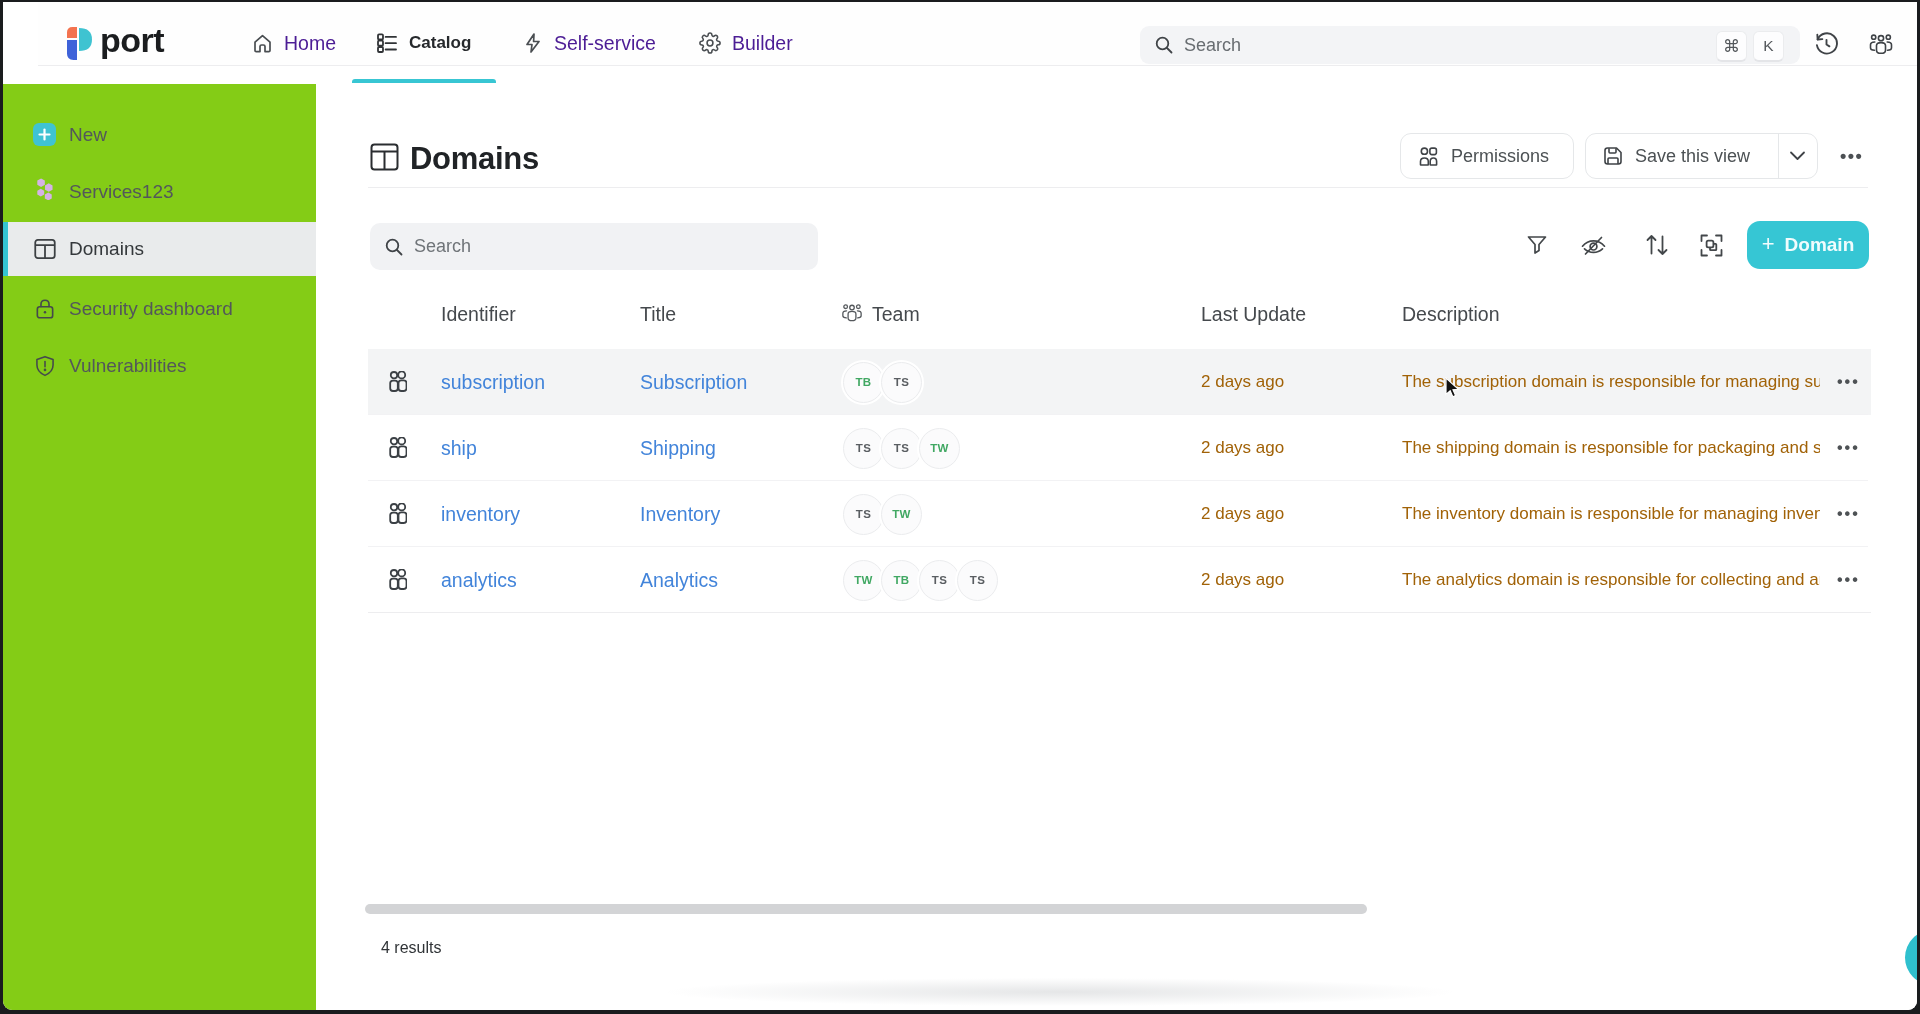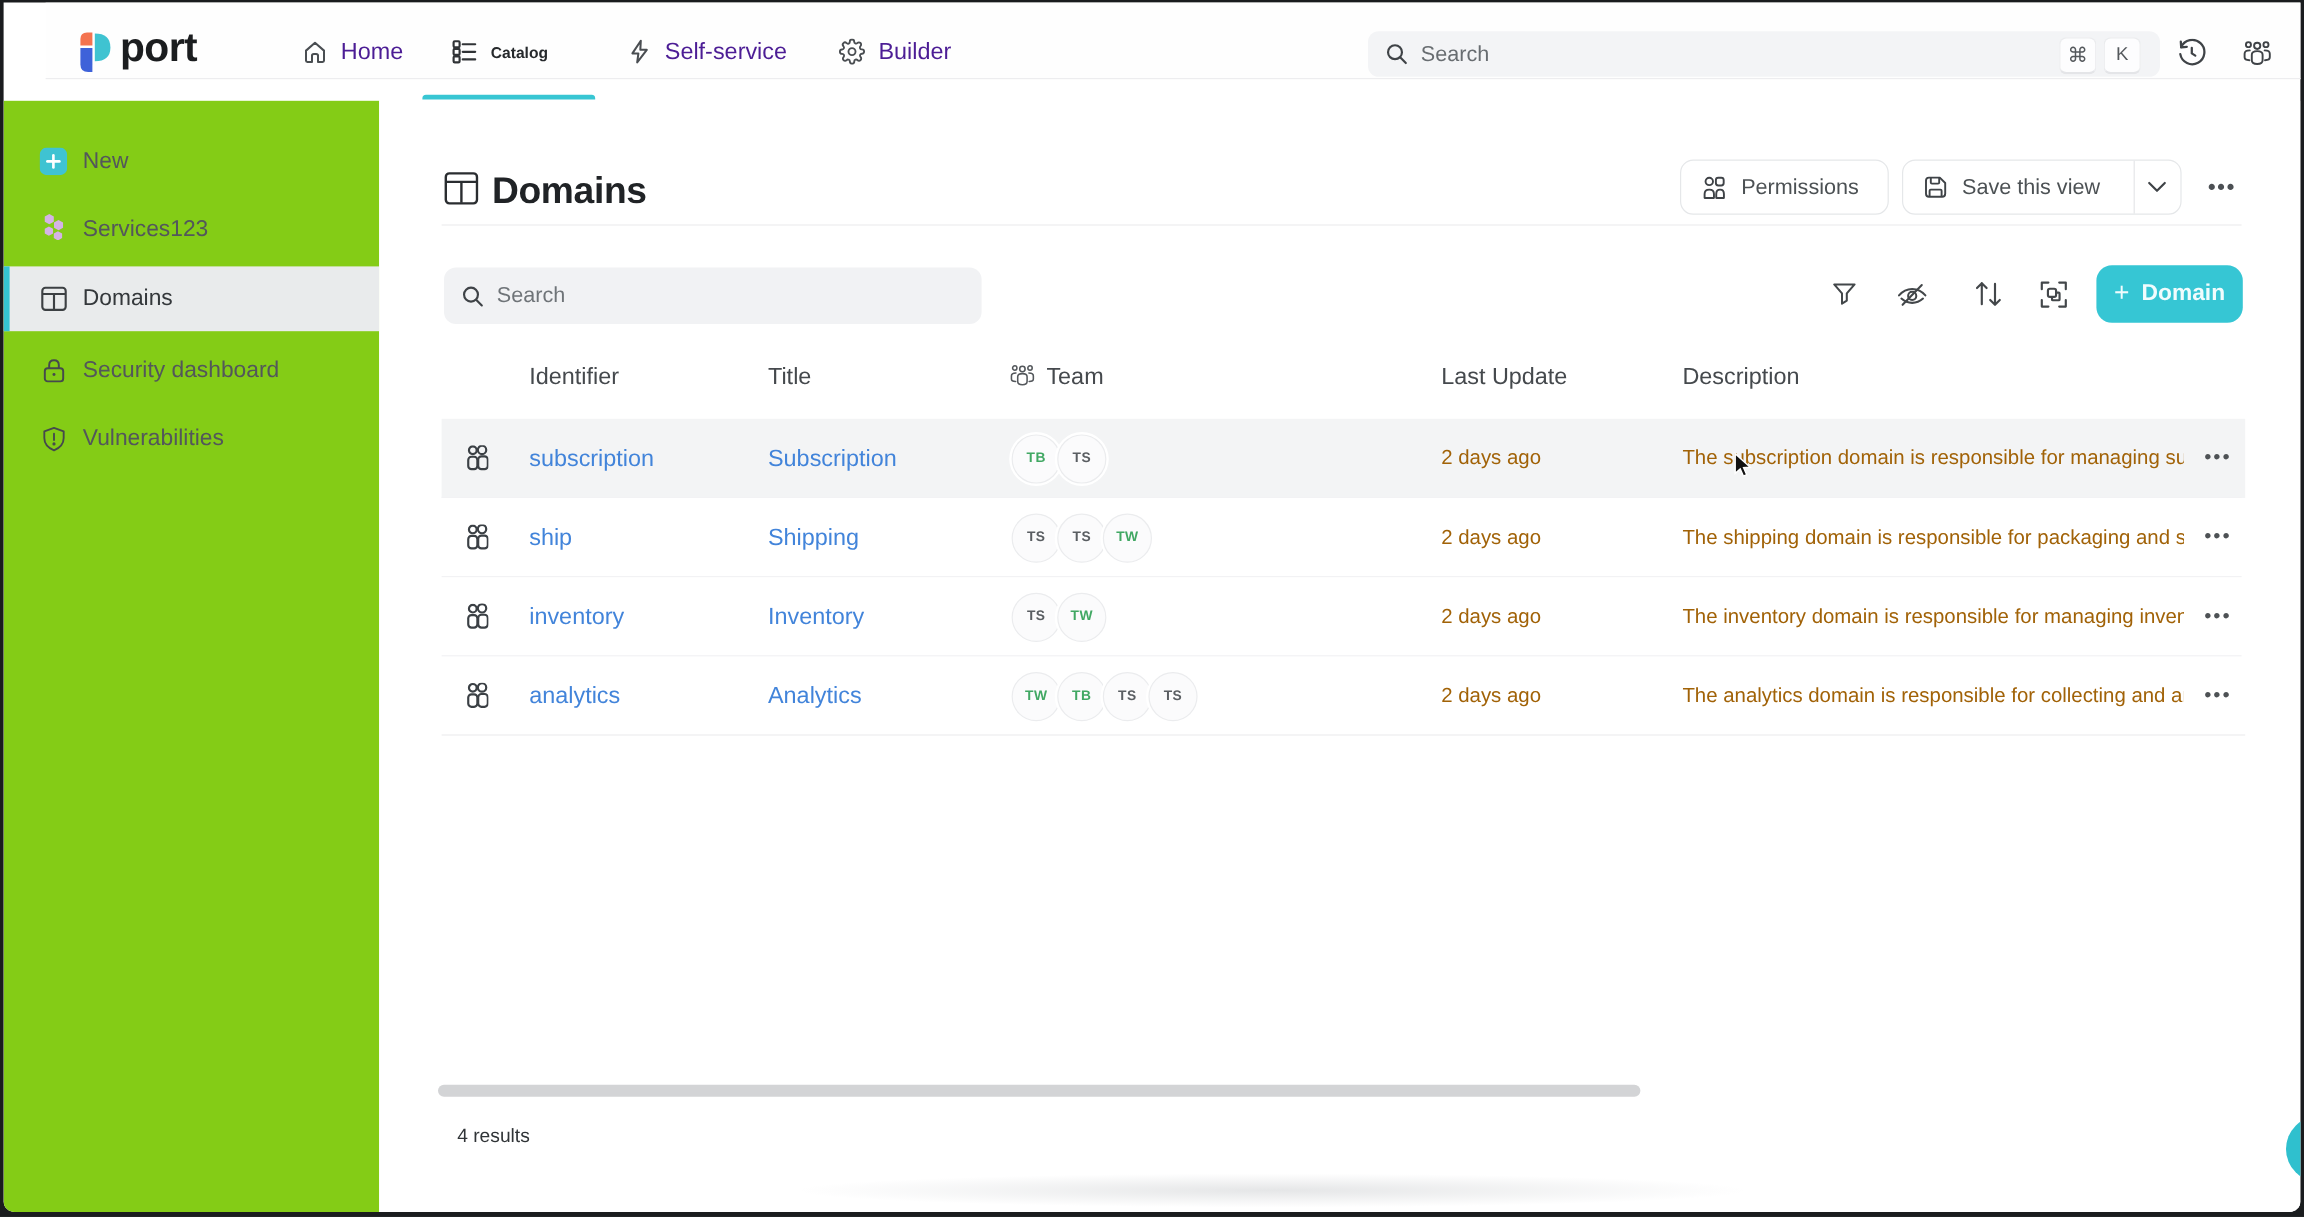--- a/index.html
+++ b/index.html
@@ -2,21 +2,21 @@
 <html><head>
 <meta charset="utf-8">
 <style>
 * { margin:0; padding:0; box-sizing:border-box; }
 html,body { width:1920px; height:1014px; overflow:hidden; background:#1a1c1e; font-family:"Liberation Sans", sans-serif; }
 .app { position:absolute; left:3px; top:2px; width:1914px; height:1008px; background:#ffffff; border-radius:0 0 9px 9px; overflow:hidden; }
 .abs { position:absolute; }
 
 .header { position:absolute; left:0; top:0; width:1914px; height:64px; background:#fefefe; border-bottom:1px solid #ededef;margin-left:35px; }
 .navitem { position:absolute; top:0; height:82px; display:flex; align-items:center; gap:11px; color:#4c1d95; font-size:19.5px; }
-.navitem.active { color:#26292c; font-weight:700; font-size:13px; }
+.navitem.active { color:#26292c; font-weight:700; font-size:17px; }
 .underline { position:absolute; left:314px; top:77px; width:144px; height:4px; background:#38c6d3; border-radius:3px 3px 0 0; }
 .navsearch { position:absolute; left:1102px; top:24px; width:660px; height:38px; background:#f3f4f6; border-radius:9px; display:flex; align-items:center; }
 .key { position:absolute; top:29px; width:31px; height:31px; background:#fdfdfe; border:1px solid #ebecee; border-bottom:2px solid #e4e5e8; border-radius:6px; color:#54585c; display:flex; align-items:center; justify-content:center; }
 
 .sidebar { position:absolute; left:0; top:82px; width:313px; height:926px; background:#84cc16; }
 .sideitem { position:absolute; left:0; width:313px; height:54px; display:flex; align-items:center; color:#53575b; font-size:19px; }
 .sideitem .ic { position:absolute; left:31px; top:16px; width:22px; height:22px; }
 .sideitem .lbl { position:absolute; left:66px; }
 .active-side { position:absolute; left:0; top:138px; width:313px; height:54px; background:#e9ebec; }
 .active-bar { position:absolute; left:0; top:138px; width:5px; height:54px; background:#35c4d2; }

